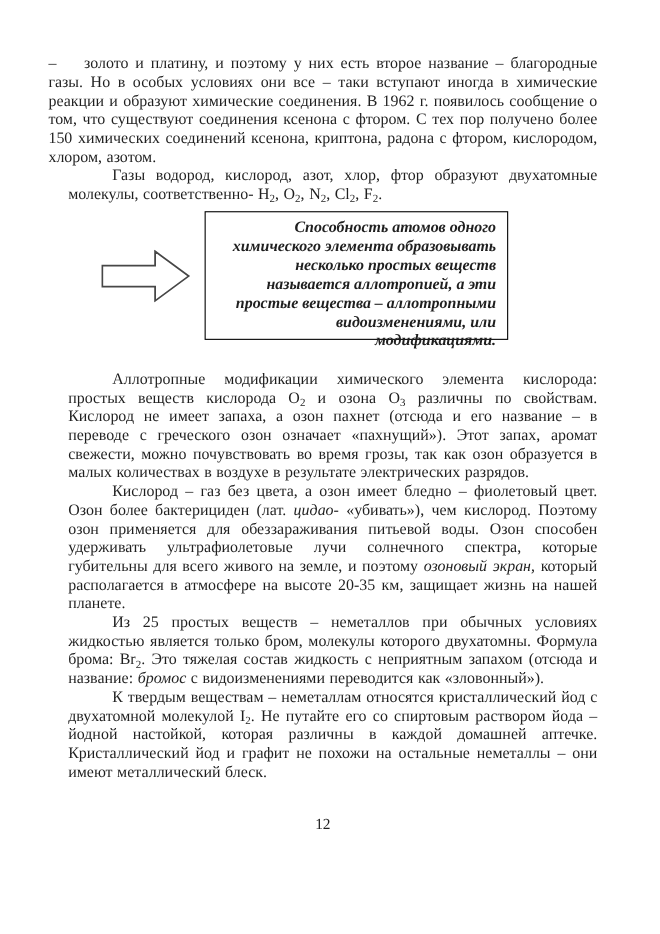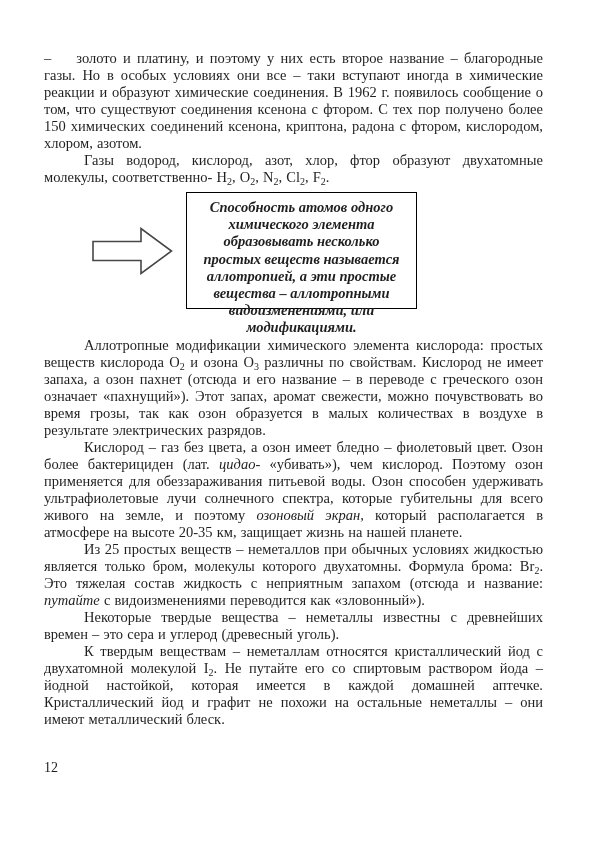--- a/index.html
+++ b/index.html
@@ -24,55 +24,56 @@
     top: 50px;
     width: 499px;
   }
   .para {
     margin: 0;
     font-size: 14.5px;
     line-height: 17px;
     text-align: justify;
     word-spacing: 0.5px;
   }
-  .para.indent { text-indent: 40px; }
+  .para.indent { text-indent: 40px; margin-left: 18px; }
   .para sub {
     font-size: 10px;
     line-height: 0;
     vertical-align: -3px;
   }
   .callout {
     display: flex;
     align-items: center;
     height: 117px;
     margin: 6px 0 28px 0;
   }
   .arrow-wrap {
     margin-left: 48px;
     width: 81px;
     height: 48px;
     flex: none;
   }
   .arrow-wrap svg { display: block; }
   .callout-box {
     margin-left: 13px;
-    width: 231px;
+    width: 276px;
     height: 117px;
     box-sizing: border-box;
     border: 1.5px solid var(--callout-border, #000000);
     padding: 6px 10px;
     font-weight: 700;
     font-style: italic;
     font-size: 14.5px;
     line-height: 17.2px;
-    text-align: center;
+    text-align: right;
     flex: none;
   }
   .page-number {
     margin-top: 31px;
+    text-align: center;
     font-size: 14px;
     line-height: 17px;
   }
 </style>
 </head>
 <body style="--page-bg: #ffffff; --text-color: #1f1f1f; --callout-border: #000000;">
 
 <div class="page">
   <div class="text-column">
 
@@ -88,20 +89,19 @@
         </svg>
       </span>
       <div class="callout-box">
         <span>Способность атомов одного химического элемента образовывать несколько простых веществ называется аллотропией, а эти простые вещества – аллотропными видоизменениями, или модификациями.</span>
       </div>
     </div>
 
     <div>
         <p class="para indent"><span>Аллотропные модификации химического элемента кислорода: простых веществ кислорода O</span><sub>2</sub><span> и озона O</span><sub>3</sub><span> различны по свойствам. Кислород не имеет запаха, а озон пахнет (отсюда и его название – в переводе с греческого озон означает «пахнущий»). Этот запах, аромат свежести, можно почувствовать во время грозы, так как озон образуется в малых количествах в воздухе в результате электрических разрядов.</span></p>
         <p class="para indent"><span>Кислород – газ без цвета, а озон имеет бледно – фиолетовый цвет. Озон более бактерициден (лат. </span><i>цидао-</i><span> «убивать»), чем кислород. Поэтому озон применяется для обеззараживания питьевой воды. Озон способен удерживать ультрафиолетовые лучи солнечного спектра, которые губительны для всего живого на земле, и поэтому </span><i>озоновый экран,</i><span> который располагается в атмосфере на высоте 20-35 км, защищает жизнь на нашей планете.</span></p>
-        <p class="para indent"><span>Из 25 простых веществ – неметаллов при обычных условиях жидкостью является только бром, молекулы которого двухатомны. Формула брома: Br</span><sub>2</sub><span>. Это тяжелая состав жидкость с неприятным запахом (отсюда и название: </span><i>путайте</i><span> с видоизменениями переводится как «зловонный»).</span></p>
-        <p class="para indent"><span>Некоторые твердые вещества – неметаллы известны с древнейших времен – это сера и углерод (древесный уголь).</span></p>
-        <p class="para indent"><span>К твердым веществам – неметаллам относятся кристаллический йод с двухатомной молекулой I</span><sub>2</sub><span>. Не путайте его со спиртовым раствором йода – йодной настойкой, которая имеется в каждой домашней аптечке. Кристаллический йод и графит не похожи на остальные неметаллы – они имеют металлический блеск.</span></p>
+        <p class="para indent"><span>Из 25 простых веществ – неметаллов при обычных условиях жидкостью является только бром, молекулы которого двухатомны. Формула брома: Br</span><sub>2</sub><span>. Это тяжелая состав жидкость с неприятным запахом (отсюда и название: </span><i>бромос</i><span> с видоизменениями переводится как «зловонный»).</span></p>
+        <p class="para indent"><span>К твердым веществам – неметаллам относятся кристаллический йод с двухатомной молекулой I</span><sub>2</sub><span>. Не путайте его со спиртовым раствором йода – йодной настойкой, которая различны в каждой домашней аптечке. Кристаллический йод и графит не похожи на остальные неметаллы – они имеют металлический блеск.</span></p>
       </div>
 
     <div class="page-number">12</div>
   </div>
 </div>
 
 </body></html>

